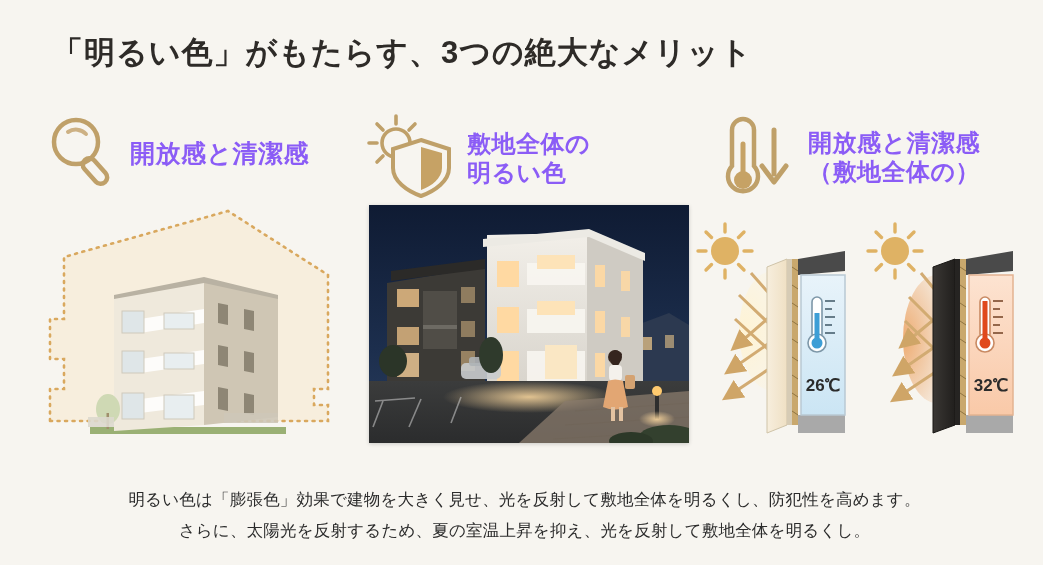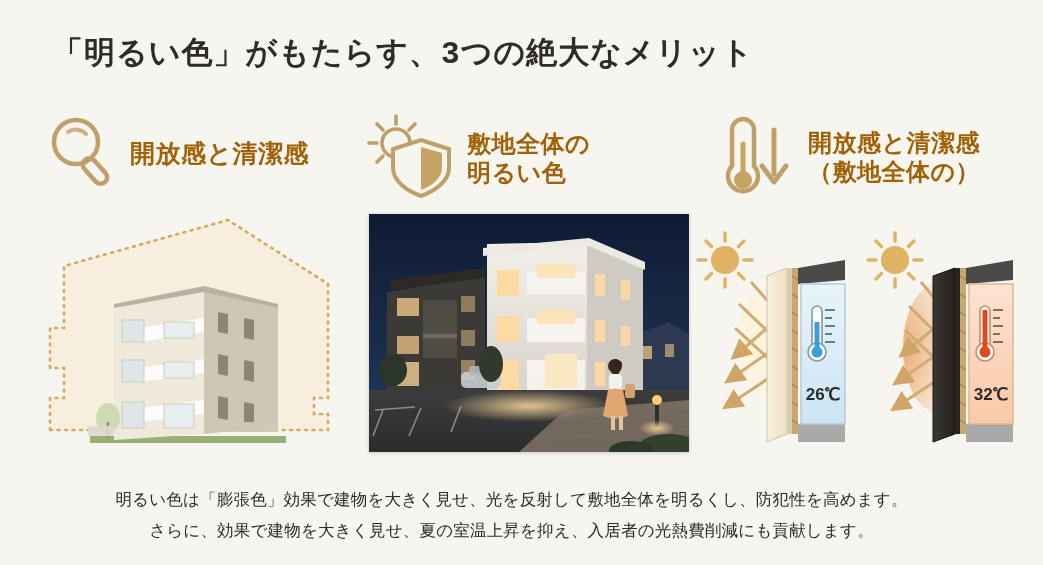--- a/index.html
+++ b/index.html
@@ -10,58 +10,58 @@
     color:#2b2b2b;
     overflow:hidden;
     position:relative;
   }
   .slide{position:relative;width:1043px;height:565px;}
 
   
   .title{
     position:absolute;left:52px;top:32px;
     font-size:31px;font-weight:bold;letter-spacing:1px;
-    color:#2e2b28;white-space:nowrap;font-family:Liberation Mono, monospace;
+    color:#2e2b28;white-space:nowrap;
   }
 
   
   .features{position:absolute;left:0;top:108px;width:1043px;height:95px;}
   .feature{position:absolute;display:flex;align-items:center;gap:12px;}
   .f1{left:46px;top:4px;}
   .f2{left:363px;top:2px;}
   .f3{left:710px;top:2px;}
   .feat-icon{flex:0 0 auto;}
   .feat-label{
     font-size:25px;font-weight:bold;line-height:1.22;
-    color:#a16207;white-space:nowrap;letter-spacing:.5px;
+    color:#8b5cf6;white-space:nowrap;letter-spacing:.5px;
   }
   .feat-label.two-line{font-size:24px;}
 
   
-  .visuals{position:absolute;left:0;top:202px;width:919px;height:268px;}
+  .visuals{position:absolute;left:0;top:193px;width:919px;height:268px;}
 
   
   .vis-left{position:absolute;left:28px;top:6px;width:340px;height:258px;}
 
   
   .vis-center{
     position:absolute;left:369px;top:12px;width:320px;height:238px;
     overflow:hidden;background:#0d1522;
     box-shadow:0 1px 4px rgba(0,0,0,.18);
   }
   .vis-center svg{display:block;}
 
   
   .vis-right{position:absolute;left:695px;top:18px;width:340px;height:236px;}
 
   
   .caption{
     position:absolute;left:0;top:484px;width:1023px;
     text-align:center;font-size:16.5px;line-height:1.85;
-    color:#2b2b2b;letter-spacing:.2px;
+    color:#2b2b2b;letter-spacing:.2px;padding-left:13px;
   }
   .caption div{white-space:nowrap;}
 </style>
 </head>
 <body>
 
 <div class="slide">
 
   <div class="title">「明るい色」がもたらす、3つの絶大なメリット</div>
 
@@ -418,16 +418,16 @@
             </g>
           </g>
           <text x="124" y="180" text-anchor="middle" font-family="Liberation Sans, sans-serif" font-size="17" font-weight="bold" fill="#2b2b2b">32℃</text>
         </g>
       </svg>
     </div>
   </div>
 
   <div class="caption">
     <div>明るい色は「膨張色」効果で建物を大きく見せ、光を反射して敷地全体を明るくし、防犯性を高めます。</div>
-    <div>さらに、効果で建物を大きく見せ、夏の室温上昇を抑え、入居者の光熱費削減にも貢献します。</div>
+    <div>さらに、太陽光を反射するため、夏の室温上昇を抑え、光を反射して敷地全体を明るくし。</div>
   </div>
 
 </div>
 
 </body></html>

